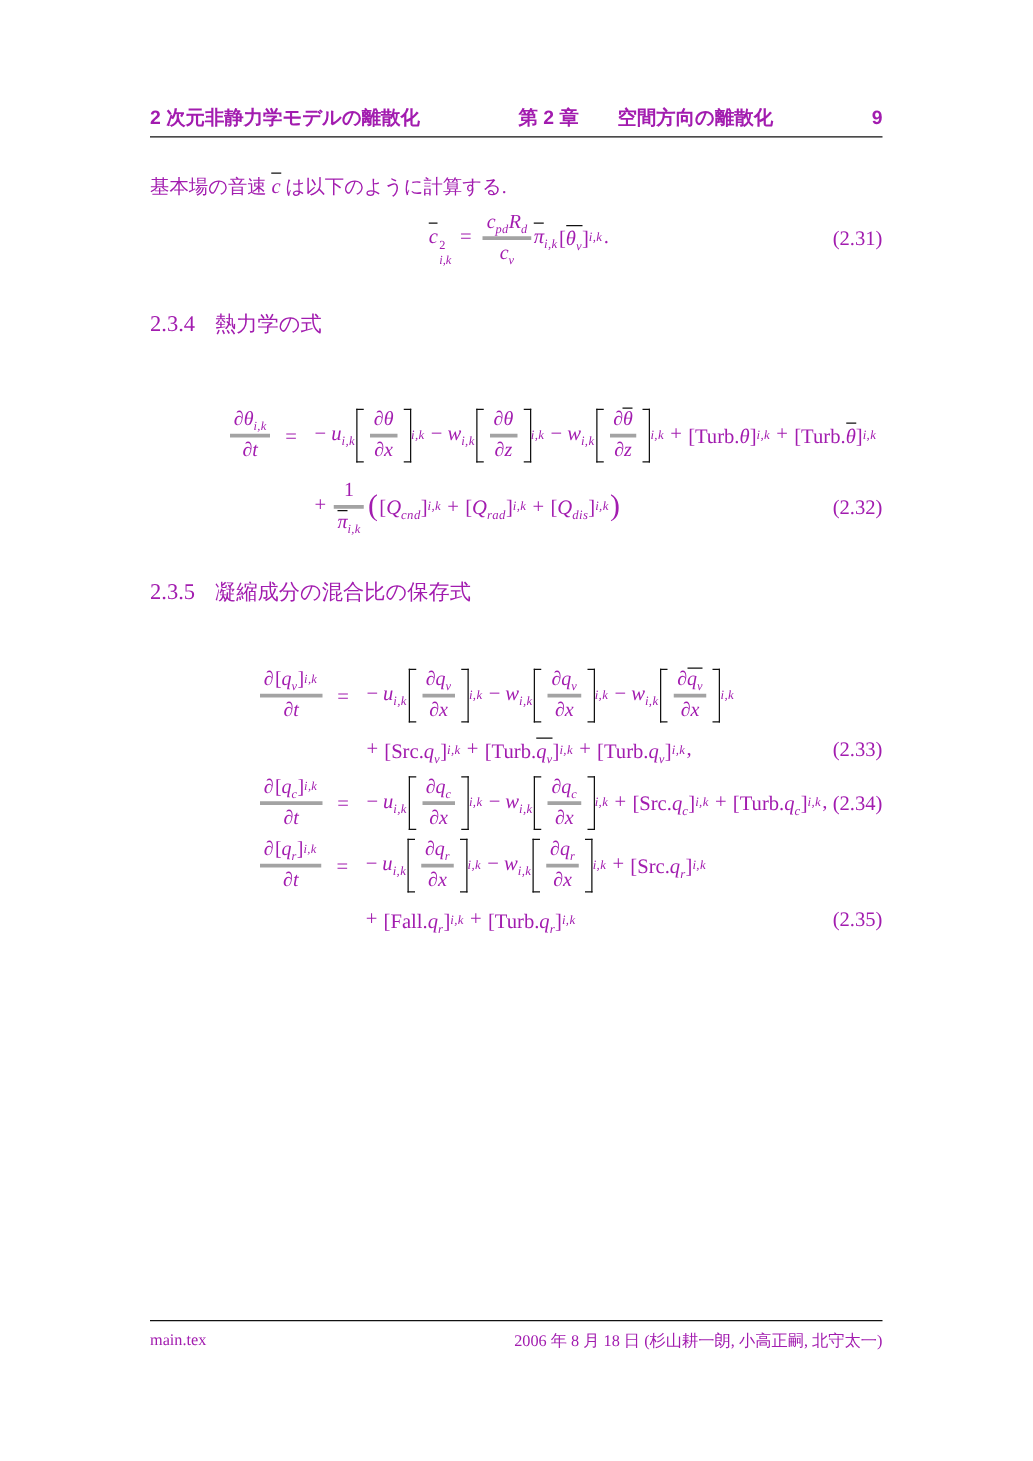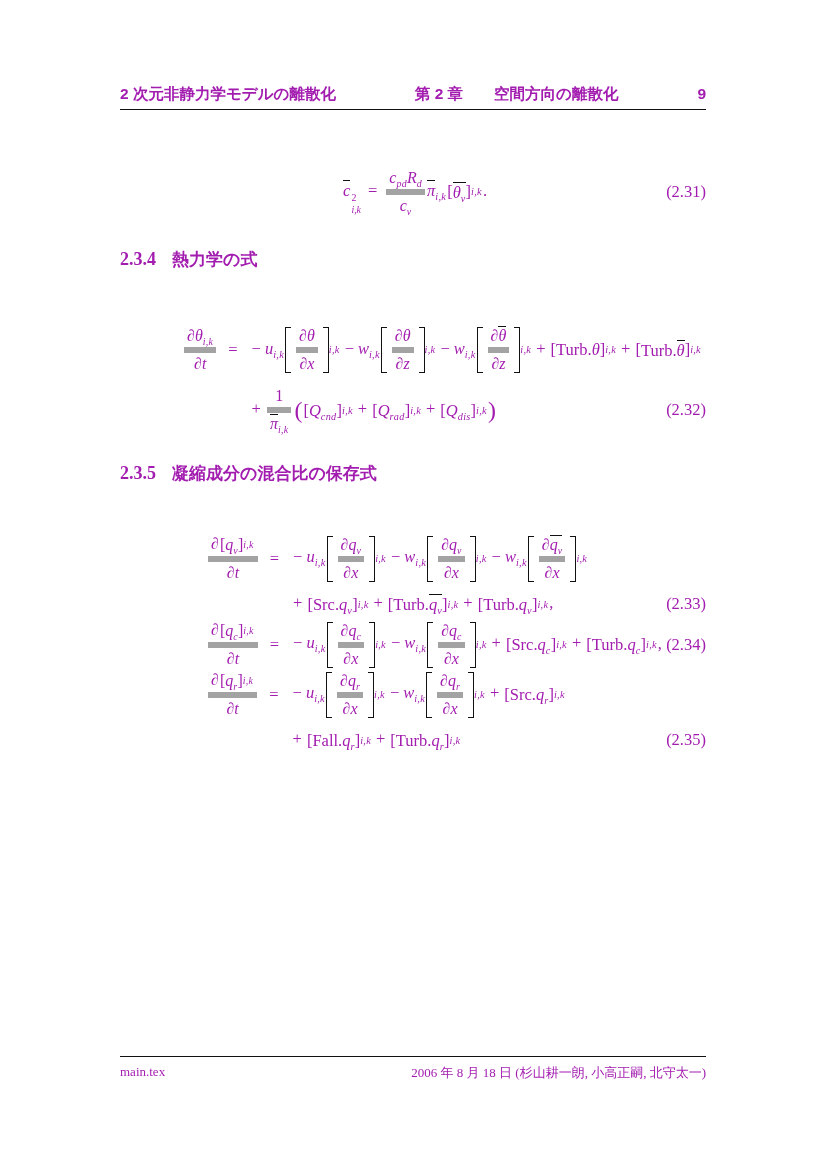--- a/index.html
+++ b/index.html
@@ -11,37 +11,37 @@
   .hdr{top:84px;display:flex;justify-content:space-between;align-items:baseline;
        font-weight:bold;font-size:15.5px;
        font-family:"Liberation Sans","DejaVu Sans",sans-serif;}
   .rule{border-top:1.4px solid #111;height:0;}
   #hrule{top:109px;}
   #frule{top:1056px;border-top:1.2px solid #111;}
   .ftr{top:1064px;display:flex;justify-content:space-between;font-size:13px;}
 
   .intro{top:138px;font-size:15.5px;}
 
-  .shead{font-weight:bold;display:flex;align-items:baseline;}
+  .shead{font-weight:normal;display:flex;align-items:baseline;}
   #h234{top:248px;} #h235{top:462px;}
   .snum{font-size:18px;font-family:"Liberation Serif",serif;}
   .stitle{font-size:17px;margin-left:16px;
           font-family:"Liberation Sans","DejaVu Sans",sans-serif;}
 
   
   .math{font-family:"Liberation Serif","DejaVu Serif",serif;font-size:16.5px;}
   .it{font-style:italic;}
   .rm{font-style:normal;}
   .op{font-style:normal;padding:0 4px;}
   sub{font-size:62%;font-style:italic;line-height:0;letter-spacing:.3px;}
   .ss{display:inline-flex;flex-direction:column;align-items:flex-start;
       font-size:60%;line-height:1.2;vertical-align:-0.5em;margin-left:1px;}
   .frac{display:inline-flex;flex-direction:column;align-items:center;
         vertical-align:middle;margin:0 2px;line-height:1.25;font-size:97%;}
-  .fn{align-self:stretch;text-align:center;border-bottom:6px solid #a3a3a3;padding:0 3px 1px;}
+  .fn{align-self:stretch;text-align:center;border-bottom:3px solid #a3a3a3;padding:0 3px 1px;}
   .fd{text-align:left;padding:1px 3px 0;}
   .grp{display:inline-flex;align-items:center;vertical-align:middle;margin:0 1px;}
   .lb,.rb{align-self:stretch;width:5px;margin:1px 0;}
   .lb{border-left:1.3px solid #111;border-top:1.3px solid #111;border-bottom:1.3px solid #111;margin-right:3px;}
   .rb{border-right:1.3px solid #111;border-top:1.3px solid #111;border-bottom:1.3px solid #111;margin-left:3px;}
   .bigp{font-size:145%;font-style:normal;line-height:.85;}
   .ovg{display:inline-block;border-top:1.1px solid #111;line-height:1.05;padding-top:1px;}
 
   .eqgrid{display:grid;grid-template-columns:auto auto 1fr auto;align-items:center;row-gap:12px;}
   #eq32{top:326px;padding-left:14px;box-sizing:border-box;}
@@ -60,20 +60,23 @@
 
 <div class="page">
 
   <div class="abs hdr">
     <span>2 次元非静力学モデルの離散化</span>
     <span>第 2 章　　空間方向の離散化</span>
     <span>9</span>
   </div>
   <div class="abs rule" id="hrule"></div>
 
+  <div class="abs intro">
+    <span>基本場の音速 </span><span class="math it ovg">c</span><span> は以下のように計算する.</span>
+  </div>
 
   <div class="abs math" id="eq31">
       <span class="eqbody"><span class="it"><span class="ovg">c</span><span class="ss">
             <span class="rm">2</span>
             <span>i,k</span>
           </span></span><span class="op" style="padding: 0px 7px;">=</span><span class="frac">
           <span class="fn"><span class="it"><span>c</span><sub>pd</sub></span><span class="it"><span>R</span><sub>d</sub></span></span>
           <span class="fd"><span class="it"><span>c</span><sub>v</sub></span></span>
         </span><span class="it"><span class="ovg">π</span><sub>i,k</sub></span><span class="grp">
           <span class="rm">[</span>

